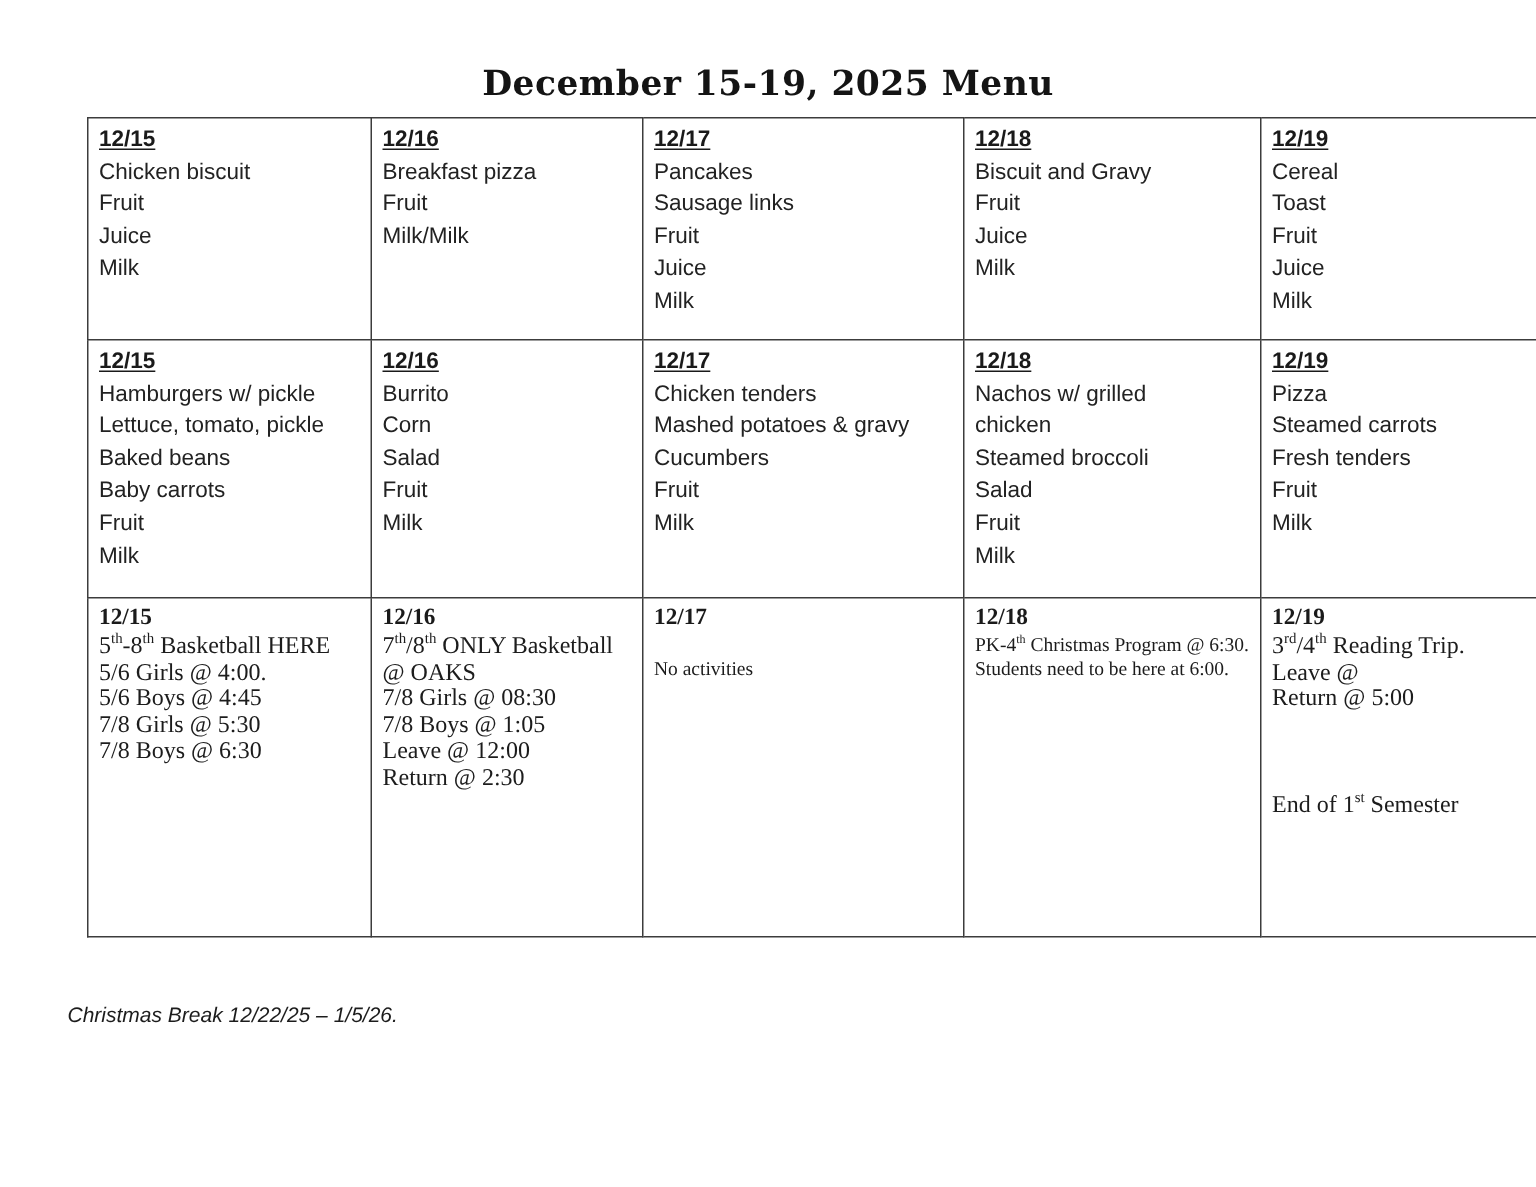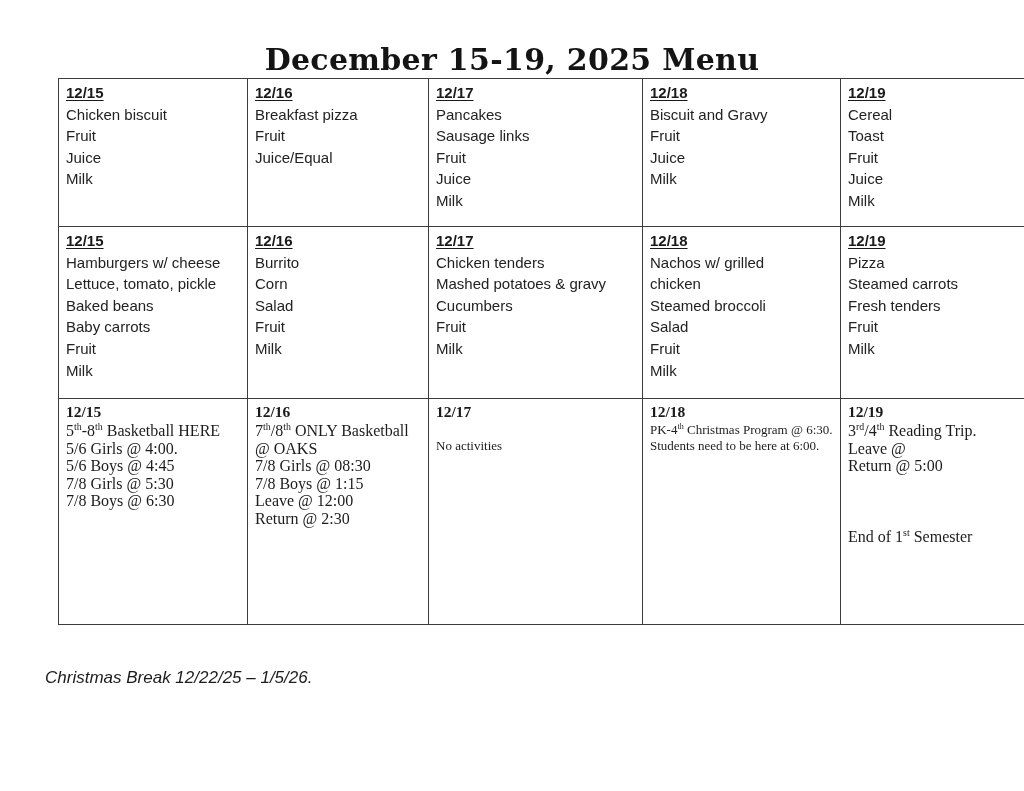--- a/index.html
+++ b/index.html
@@ -13,21 +13,21 @@
     font-family: "Liberation Sans", sans-serif;
   }
   .page-title {
     position: absolute;
     top: 42px;
     left: 0;
     width: 100%;
     text-align: center;
     font-family: "DejaVu Serif", serif;
     font-weight: bold;
-    font-size: 30px;
+    font-size: 23px;
     letter-spacing: 0.3px;
     color: #141414;
   }
   table.menu-table {
     position: absolute;
     top: 78px;
     left: 28px;
     width: 978px;
     border-collapse: collapse;
     table-layout: fixed;
@@ -72,21 +72,21 @@
     font-size: 13px;
     line-height: 15.5px;
   }
   sup { font-size: 0.62em; line-height: 0; }
   .break-note {
     position: absolute;
     left: 45px;
     top: 668px;
     font-family: "Liberation Sans", sans-serif;
     font-style: italic;
-    font-size: 17px;
+    font-size: 14px;
     color: #1c1c1c;
   }
   .provider-note {
     position: absolute;
     left: 44px;
     top: 723px;
     font-family: "Liberation Serif", serif;
     font-size: 17px;
     color: #141414;
   }
@@ -112,21 +112,21 @@
             <div class="cell-date">12/15</div>
             <div class="line">Chicken biscuit</div>
             <div class="line">Fruit</div>
             <div class="line">Juice</div>
             <div class="line">Milk</div>
           </td>
           <td>
             <div class="cell-date">12/16</div>
             <div class="line">Breakfast pizza</div>
             <div class="line">Fruit</div>
-            <div class="line">Juice/Equal</div>
+            <div class="line">Milk/Milk</div>
           </td>
           <td>
             <div class="cell-date">12/17</div>
             <div class="line">Pancakes</div>
             <div class="line">Sausage links</div>
             <div class="line">Fruit</div>
             <div class="line">Juice</div>
             <div class="line">Milk</div>
           </td>
           <td>
@@ -141,21 +141,21 @@
             <div class="line">Cereal</div>
             <div class="line">Toast</div>
             <div class="line">Fruit</div>
             <div class="line">Juice</div>
             <div class="line">Milk</div>
           </td>
         </tr>
         <tr class="row-lunch">
           <td>
             <div class="cell-date">12/15</div>
-            <div class="line">Hamburgers w/ cheese</div>
+            <div class="line">Hamburgers w/ pickle</div>
             <div class="line">Lettuce, tomato, pickle</div>
             <div class="line">Baked beans</div>
             <div class="line">Baby carrots</div>
             <div class="line">Fruit</div>
             <div class="line">Milk</div>
           </td>
           <td>
             <div class="cell-date">12/16</div>
             <div class="line">Burrito</div>
             <div class="line">Corn</div>
@@ -196,21 +196,21 @@
             <div class="line">5/6 Girls @ 4:00.</div>
             <div class="line">5/6 Boys @ 4:45</div>
             <div class="line">7/8 Girls @ 5:30</div>
             <div class="line">7/8 Boys @ 6:30</div>
           </td>
           <td>
             <div class="cell-date">12/16</div>
             <div class="line">7<sup>th</sup>/8<sup>th</sup> ONLY Basketball</div>
             <div class="line">@ OAKS</div>
             <div class="line">7/8 Girls @ 08:30</div>
-            <div class="line">7/8 Boys @ 1:15</div>
+            <div class="line">7/8 Boys @ 1:05</div>
             <div class="line">Leave @ 12:00</div>
             <div class="line">Return @ 2:30</div>
           </td>
           <td class="small">
             <div class="cell-date">12/17</div>
             <div class="line">&nbsp;</div>
             <div class="line">No activities</div>
           </td>
           <td class="small">
             <div class="cell-date">12/18</div>

